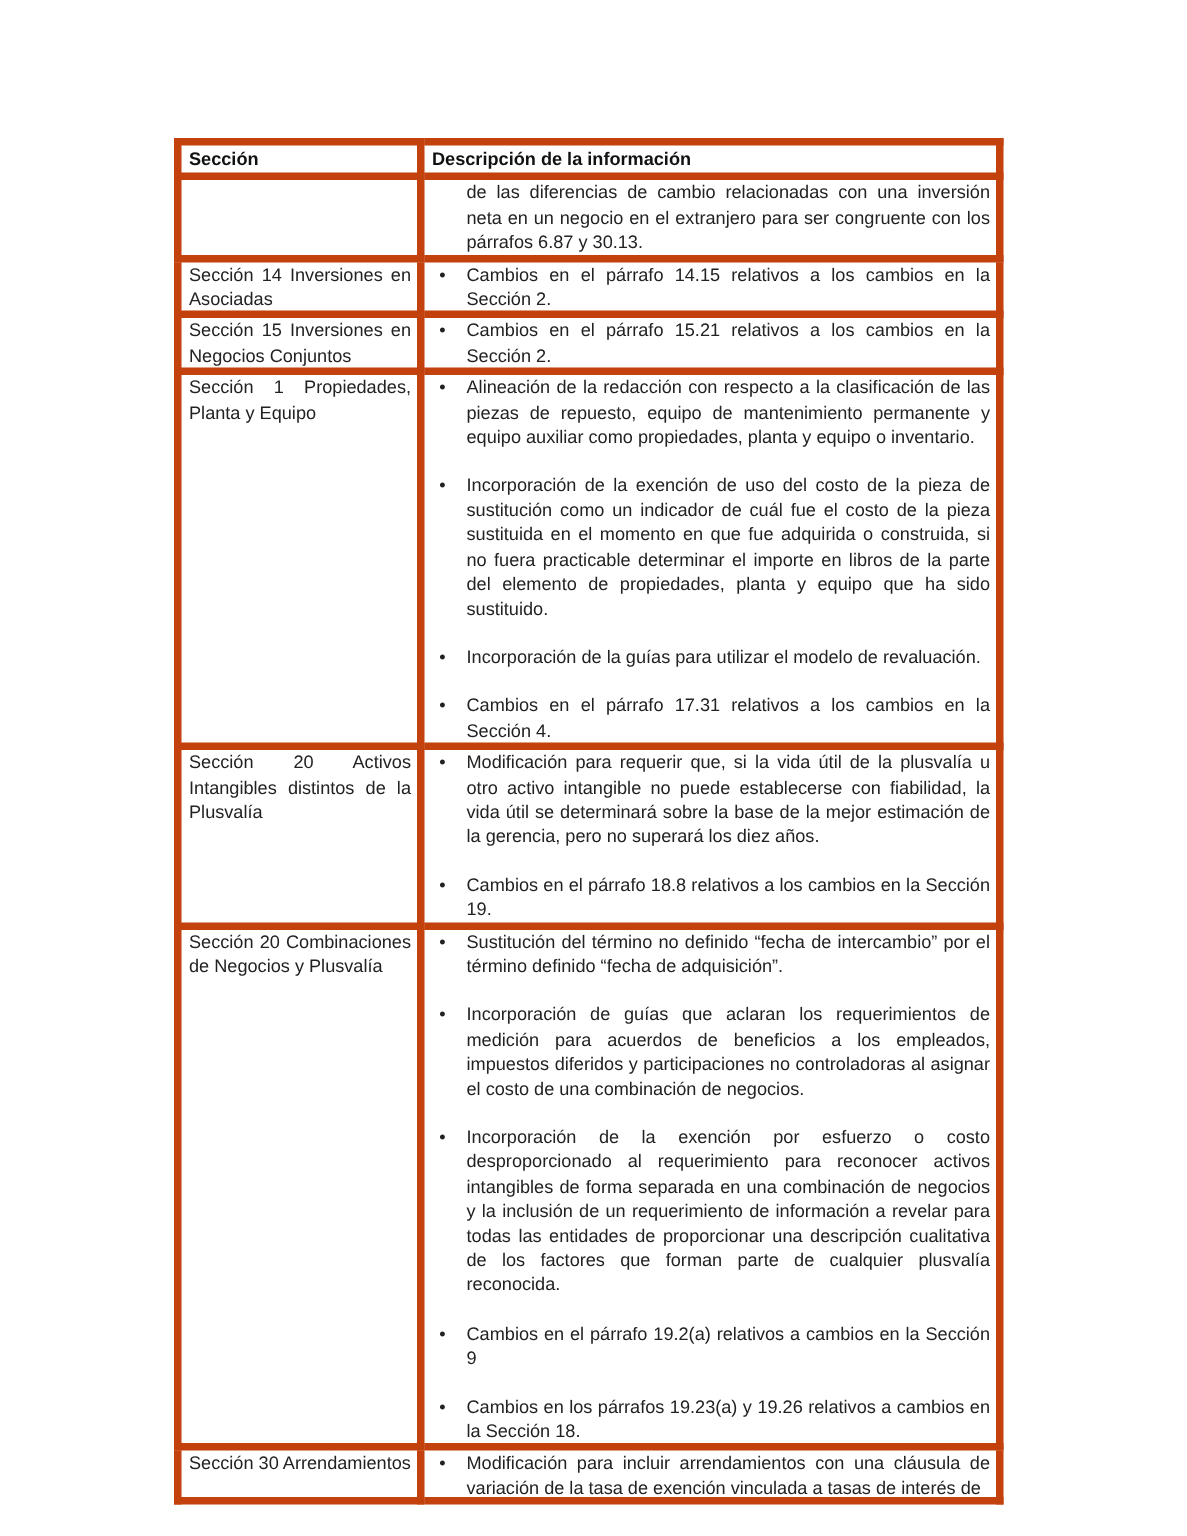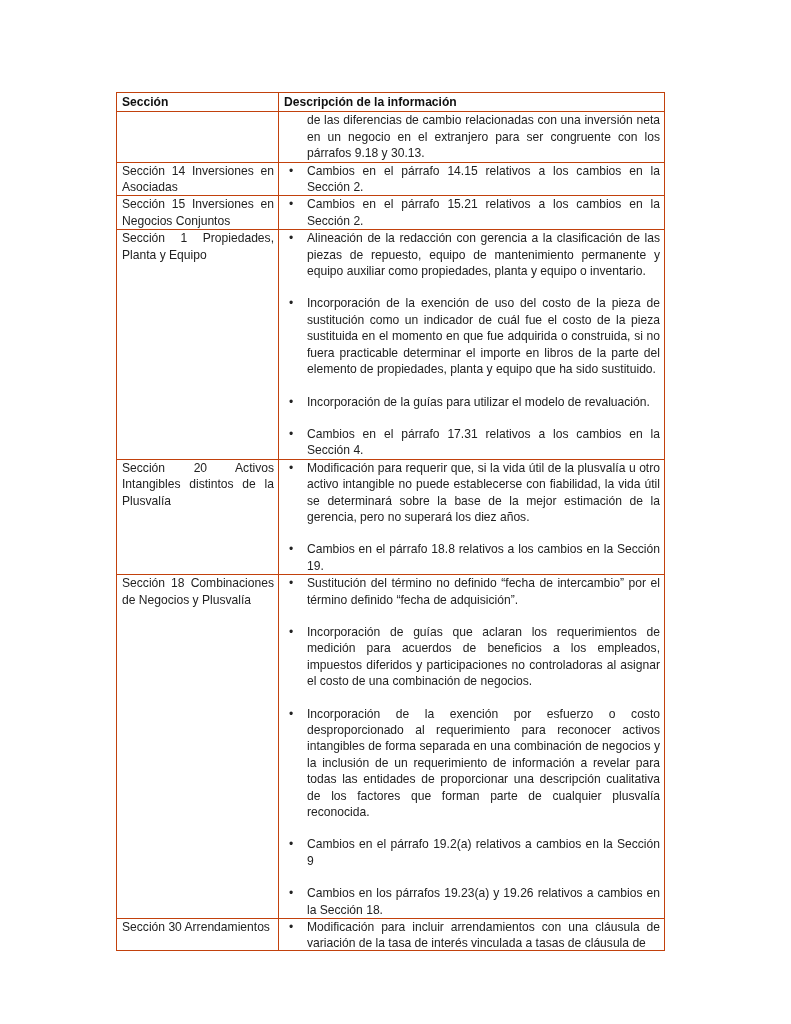--- a/index.html
+++ b/index.html
@@ -5,21 +5,21 @@
   html, body { margin: 0; padding: 0; background: #ffffff; }
   body { width: 791px; height: 1024px; position: relative; overflow: hidden; }
   .page { position: absolute; left: 0; top: 0; width: 791px; height: 1024px; background: #fff; }
   table.mods {
     position: absolute; left: 116px; top: 92px; width: 548px;
     border-collapse: collapse; table-layout: fixed;
     font-family: "Liberation Sans", sans-serif; font-size: 12.1px; color: #222;
     line-height: 16.4px;
   }
   table.mods td, table.mods th {
-    border: 1px solid #c2410c; vertical-align: top; padding: 0 4px 0 5px;
+    border: 5px solid #c2410c; vertical-align: top; padding: 0 4px 0 5px;
   }
   table.mods col.c1 { width: 162px; }
   table.mods col.c2 { width: 386px; }
   th { text-align: left; font-weight: bold; color: #111; padding-top: 1px !important; padding-bottom: 1px !important; }
   td.sec { text-align: justify; text-align-last: left; }
   ul.items { list-style: none; margin: 0; padding: 0; }
   ul.items li { position: relative; padding-left: 23px; text-align: justify; }
   ul.items li + li { margin-top: 16px; }
   .bullet { position: absolute; left: 3px; top: 0; width: 8px; text-align: center; }
   .cont { padding-left: 23px; text-align: justify; }
@@ -38,21 +38,21 @@
     <thead>
       <tr>
         <th>Sección</th>
         <th>Descripción de la información</th>
       </tr>
     </thead>
     <tbody>
       <tr>
         <td class="sec"></td>
         <td>
-          <div class="cont">de las diferencias de cambio relacionadas con una inversión neta en un negocio en el extranjero para ser congruente con los párrafos 9.18 y 30.13.</div>
+          <div class="cont">de las diferencias de cambio relacionadas con una inversión neta en un negocio en el extranjero para ser congruente con los párrafos 6.87 y 30.13.</div>
         </td>
       </tr>
 
       <tr>
         <td class="sec">Sección 14 Inversiones en Asociadas</td>
         <td>
           <ul class="items">
             <li><span class="bullet">•</span><span>Cambios en el párrafo 14.15 relativos a los cambios en la Sección 2.</span></li>
           </ul>
         </td>
@@ -65,54 +65,54 @@
             <li><span class="bullet">•</span><span>Cambios en el párrafo 15.21 relativos a los cambios en la Sección 2.</span></li>
           </ul>
         </td>
       </tr>
 
 
       <tr>
         <td class="sec">Sección 1 Propiedades, Planta y Equipo</td>
         <td>
           <ul class="items">
-            <li><span class="bullet">•</span><span>Alineación de la redacción con gerencia a la clasificación de las piezas de repuesto, equipo de mantenimiento permanente y equipo auxiliar como propiedades, planta y equipo o inventario.</span></li>
+            <li><span class="bullet">•</span><span>Alineación de la redacción con respecto a la clasificación de las piezas de repuesto, equipo de mantenimiento permanente y equipo auxiliar como propiedades, planta y equipo o inventario.</span></li>
             <li><span class="bullet">•</span><span>Incorporación de la exención de uso del costo de la pieza de sustitución como un indicador de cuál fue el costo de la pieza sustituida en el momento en que fue adquirida o construida, si no fuera practicable determinar el importe en libros de la parte del elemento de propiedades, planta y equipo que ha sido sustituido.</span></li>
             <li><span class="bullet">•</span><span>Incorporación de la guías para utilizar el modelo de revaluación.</span></li>
             <li><span class="bullet">•</span><span>Cambios en el párrafo 17.31 relativos a los cambios en la Sección 4.</span></li>
           </ul>
         </td>
       </tr>
 
       <tr>
         <td class="sec">Sección 20 Activos Intangibles distintos de la Plusvalía</td>
         <td>
           <ul class="items">
             <li><span class="bullet">•</span><span>Modificación para requerir que, si la vida útil de la plusvalía u otro activo intangible no puede establecerse con fiabilidad, la vida útil se determinará sobre la base de la mejor estimación de la gerencia, pero no superará los diez años.</span></li>
             <li><span class="bullet">•</span><span>Cambios en el párrafo 18.8 relativos a los cambios en la Sección 19.</span></li>
           </ul>
         </td>
       </tr>
 
       <tr>
-        <td class="sec">Sección 18 Combinaciones de Negocios y Plusvalía</td>
+        <td class="sec">Sección 20 Combinaciones de Negocios y Plusvalía</td>
         <td>
           <ul class="items">
             <li><span class="bullet">•</span><span>Sustitución del término no definido “fecha de intercambio” por el término definido “fecha de adquisición”.</span></li>
             <li><span class="bullet">•</span><span>Incorporación de guías que aclaran los requerimientos de medición para acuerdos de beneficios a los empleados, impuestos diferidos y participaciones no controladoras al asignar el costo de una combinación de negocios.</span></li>
             <li><span class="bullet">•</span><span>Incorporación de la exención por esfuerzo o costo desproporcionado al requerimiento para reconocer activos intangibles de forma separada en una combinación de negocios y la inclusión de un requerimiento de información a revelar para todas las entidades de proporcionar una descripción cualitativa de los factores que forman parte de cualquier plusvalía reconocida.</span></li>
             <li><span class="bullet">•</span><span>Cambios en el párrafo 19.2(a) relativos a cambios en la Sección 9</span></li>
             <li><span class="bullet">•</span><span>Cambios en los párrafos 19.23(a) y 19.26 relativos a cambios en la Sección 18.</span></li>
           </ul>
         </td>
       </tr>
 
       <tr>
         <td class="sec">Sección 30 Arrendamientos</td>
         <td class="last">
           <ul class="items">
-            <li><span class="bullet">•</span><span>Modificación para incluir arrendamientos con una cláusula de variación de la tasa de interés vinculada a tasas de cláusula de</span></li>
+            <li><span class="bullet">•</span><span>Modificación para incluir arrendamientos con una cláusula de variación de la tasa de exención vinculada a tasas de interés de</span></li>
           </ul>
         </td>
       </tr>
     </tbody>
   </table>
 </div>
 
 </body></html>

